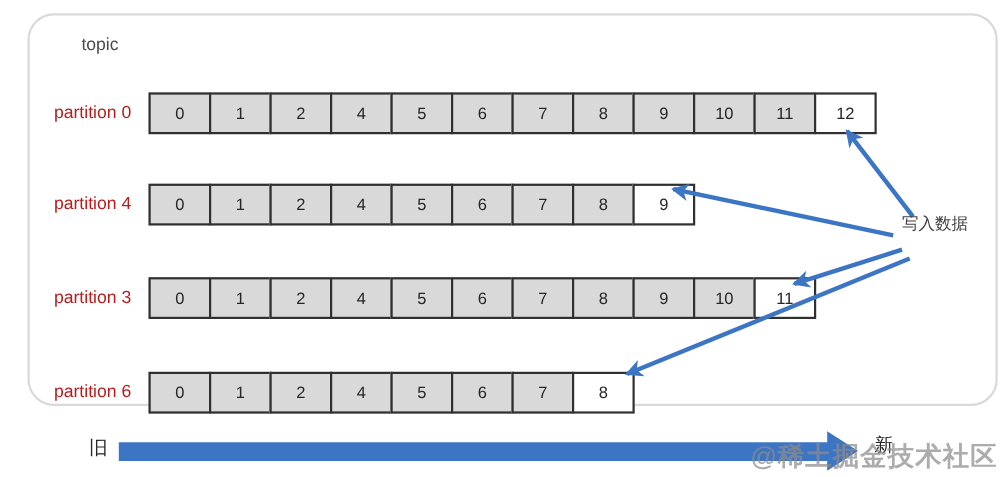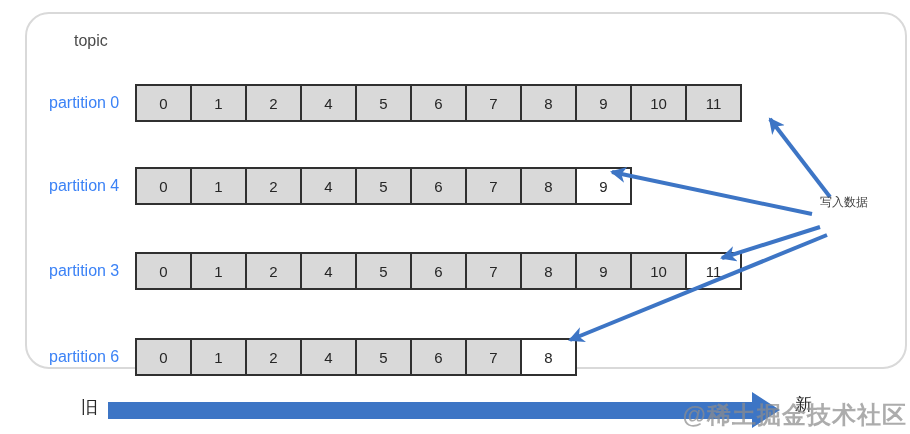--- a/index.html
+++ b/index.html
@@ -10,34 +10,34 @@
   .topic-box{
     position:absolute;left:13px;top:12px;width:882px;height:357px;
     border:2px solid #d9d9d9;border-radius:24px;box-sizing:border-box;background:#ffffff;margin-left:12px;
   }
   .topic-label{
     position:absolute;left:47px;top:18px;font-size:16px;color:#4a4a4a;
   }
   .prow{position:absolute;left:0;height:38px;}
   .plabel{
     position:absolute;left:22px;top:0;height:38px;line-height:38px;
-    font-size:16px;color:#3b82f6;white-space:nowrap;
+    font-size:16px;color:#b91c1c;white-space:nowrap;
   }
   .cells{position:absolute;left:108px;top:0;display:flex;}
   .cell{
     width:57px;height:38px;margin-left:-2px;box-sizing:border-box;
     border:2px solid #303030;background:#d9d9d9;
     display:flex;align-items:center;justify-content:center;
     font-size:15px;color:#262626;
   }
   .cell:first-child{margin-left:0;}
   .cell.last{background:#ffffff;}
   .overlay{position:absolute;left:0;top:0;width:910px;height:434px;pointer-events:none;}
   .write-label{
-    position:absolute;left:820px;top:194px;font-size:12px;color:#3f3f3f;white-space:nowrap;font-family:Liberation Mono, monospace;
+    position:absolute;left:820px;top:194px;font-size:15px;color:#3f3f3f;white-space:nowrap;font-family:Liberation Mono, monospace;
   }
   .old-label{
     position:absolute;left:81px;top:396px;font-size:17px;color:#262626;
   }
   .new-label{
     position:absolute;left:795px;top:393px;font-size:17px;color:#262626;
   }
   .watermark{
     position:absolute;right:3px;bottom:3px;font-size:24px;font-weight:600;
     color:rgba(140,140,140,0.72);letter-spacing:1px;white-space:nowrap;
@@ -58,20 +58,21 @@
             <div class="cell">1</div>
             <div class="cell">2</div>
             <div class="cell">4</div>
             <div class="cell">5</div>
             <div class="cell">6</div>
             <div class="cell">7</div>
             <div class="cell">8</div>
             <div class="cell">9</div>
             <div class="cell">10</div>
             <div class="cell">11</div>
+            <div class="cell last">12</div>
           </div>
         </div>
         <div class="prow" style="top: 153px;">
           <div class="plabel">partition 4</div>
           <div class="cells">
             <div class="cell">0</div>
             <div class="cell">1</div>
             <div class="cell">2</div>
             <div class="cell">4</div>
             <div class="cell">5</div>

